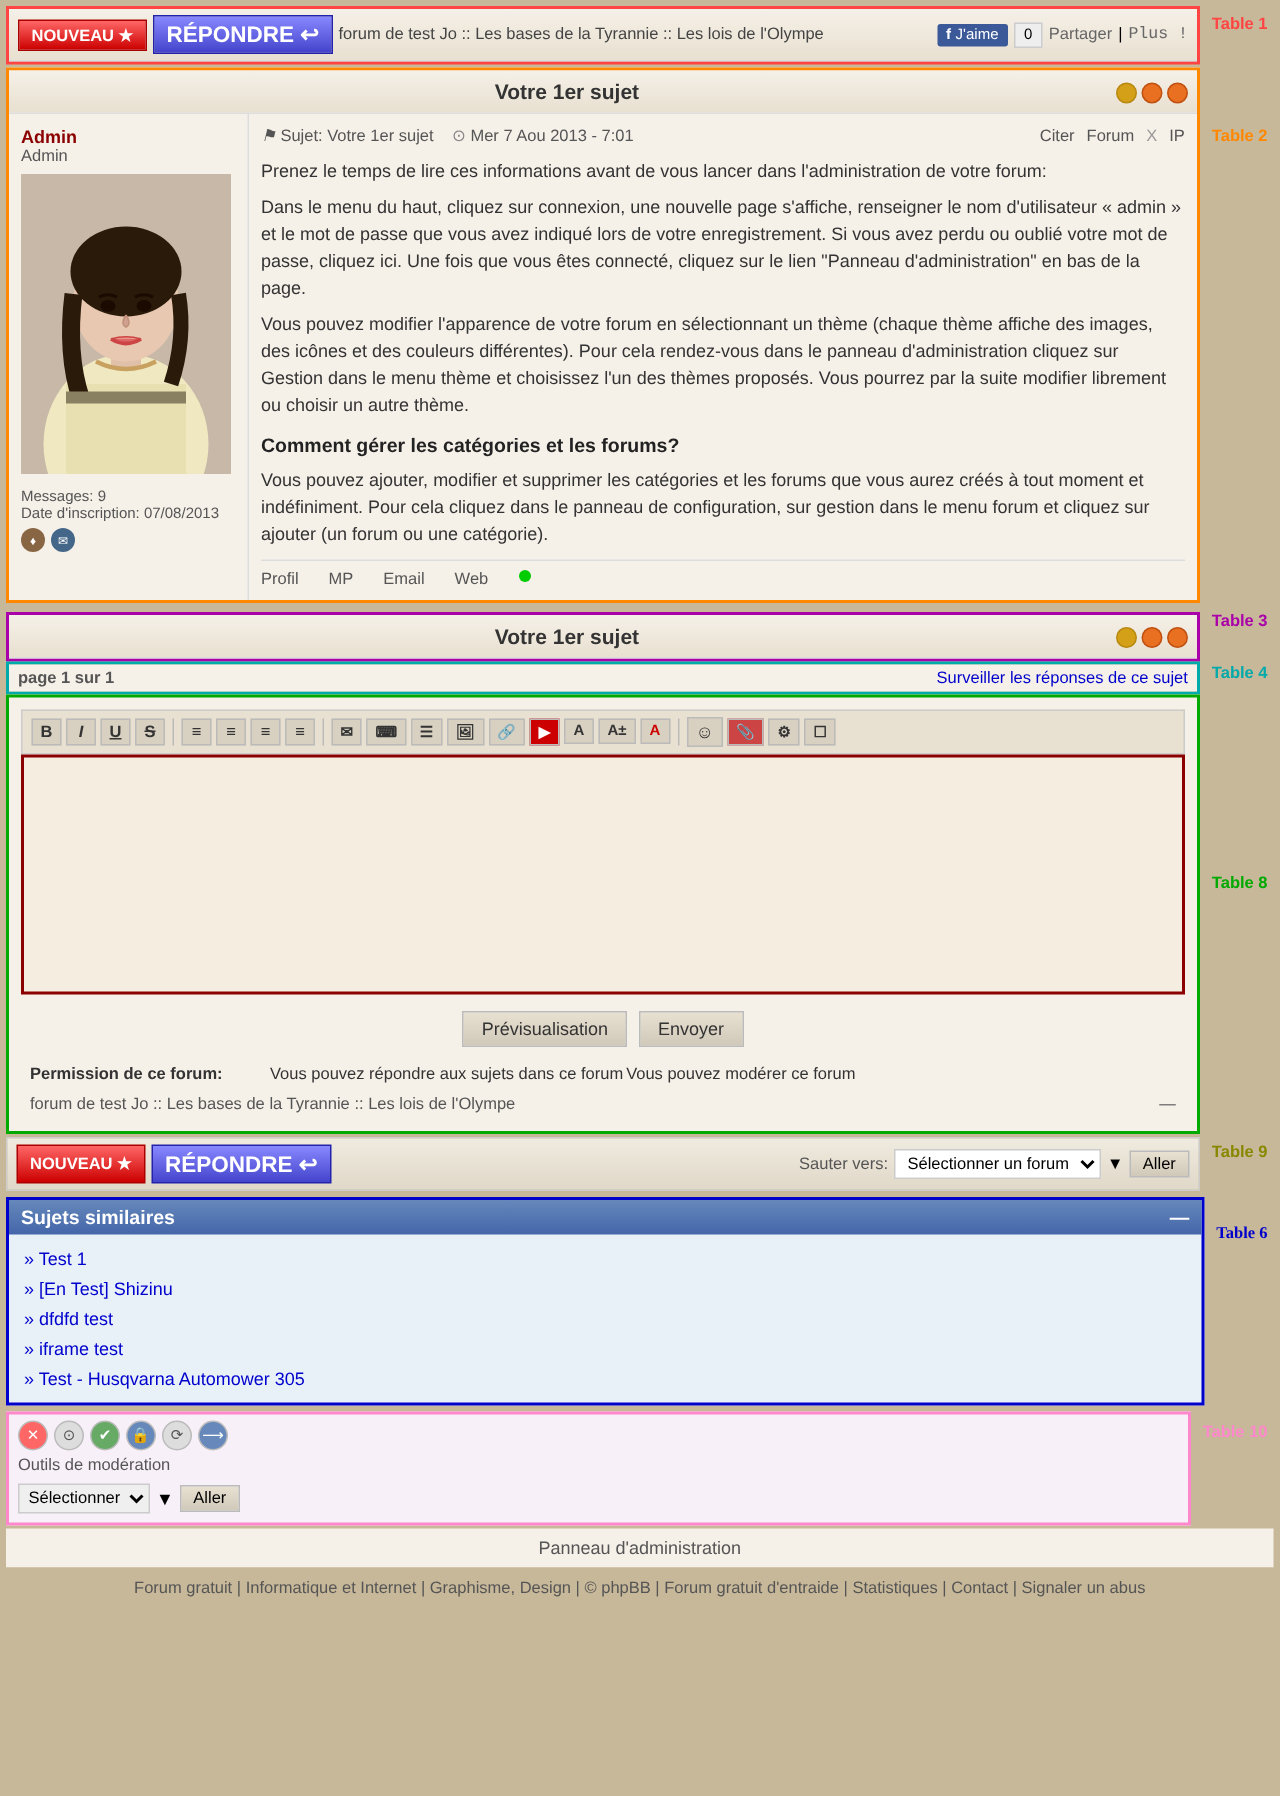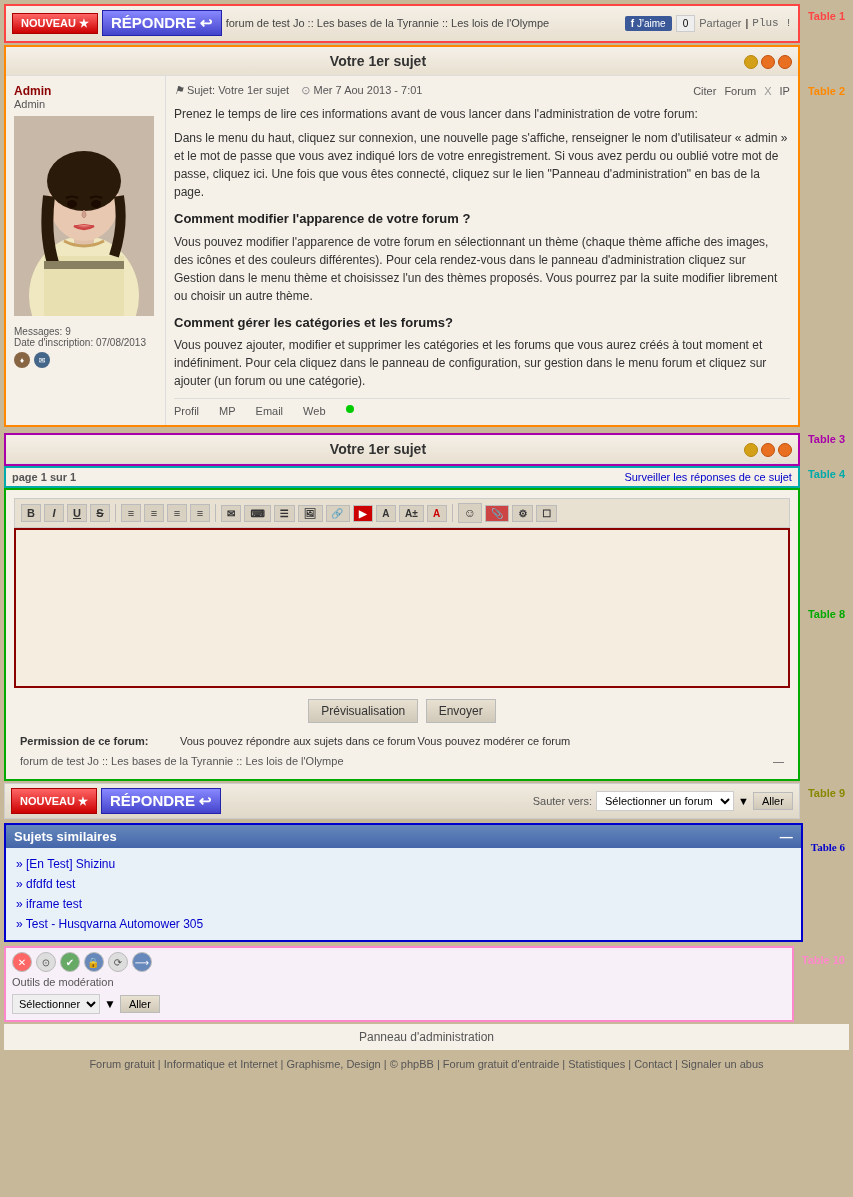--- a/index.html
+++ b/index.html
@@ -601,21 +601,20 @@
             <div class="post-actions">
               <a class="post-action-link">Citer</a>
               <a class="post-action-link">Forum</a>
               <a class="post-action-x">X</a>
               <a class="post-action-link">IP</a>
             </div>
           </div>
           <div class="post-body">
             <p>Prenez le temps de lire ces informations avant de vous lancer dans l'administration de votre forum:</p>
             <p>Dans le menu du haut, cliquez sur connexion, une nouvelle page s'affiche, renseigner le nom d'utilisateur « admin » et le mot de passe que vous avez indiqué lors de votre enregistrement. Si vous avez perdu ou oublié votre mot de passe, cliquez ici. Une fois que vous êtes connecté, cliquez sur le lien "Panneau d'administration" en bas de la page.</p>
-            <h3>Comment modifier l'apparence de votre forum ?</h3>
             <p>Vous pouvez modifier l'apparence de votre forum en sélectionnant un thème (chaque thème affiche des images, des icônes et des couleurs différentes). Pour cela rendez-vous dans le panneau d'administration cliquez sur Gestion dans le menu thème et choisissez l'un des thèmes proposés. Vous pourrez par la suite modifier librement ou choisir un autre thème.</p>
             <h3>Comment gérer les catégories et les forums?</h3>
             <p>Vous pouvez ajouter, modifier et supprimer les catégories et les forums que vous aurez créés à tout moment et indéfiniment. Pour cela cliquez dans le panneau de configuration, sur gestion dans le menu forum et cliquez sur ajouter (un forum ou une catégorie).</p>
           </div>
           <div class="post-footer">
             <a class="post-footer-link">Profil</a>
             <a class="post-footer-link">MP</a>
             <a class="post-footer-link">Email</a>
             <a class="post-footer-link">Web</a>
             <span class="online-dot"></span>
@@ -719,20 +718,23 @@
   </div>
 
   <div style="display:flex; align-items:flex-start; margin-bottom:2px;">
     <div class="table6" style="flex:1;">
       <div class="table6-header">
         <span>Sujets similaires</span>
         <span style="cursor:pointer;">—</span>
       </div>
       <div class="table6-items">
         <div class="similar-item">
+          <a>» Test 1</a>
+        </div>
+        <div class="similar-item">
           <a>» [En Test] Shizinu</a>
         </div>
         <div class="similar-item">
           <a>» dfdfd test</a>
         </div>
         <div class="similar-item">
           <a>» iframe test</a>
         </div>
         <div class="similar-item">
           <a>» Test - Husqvarna Automower 305</a>

